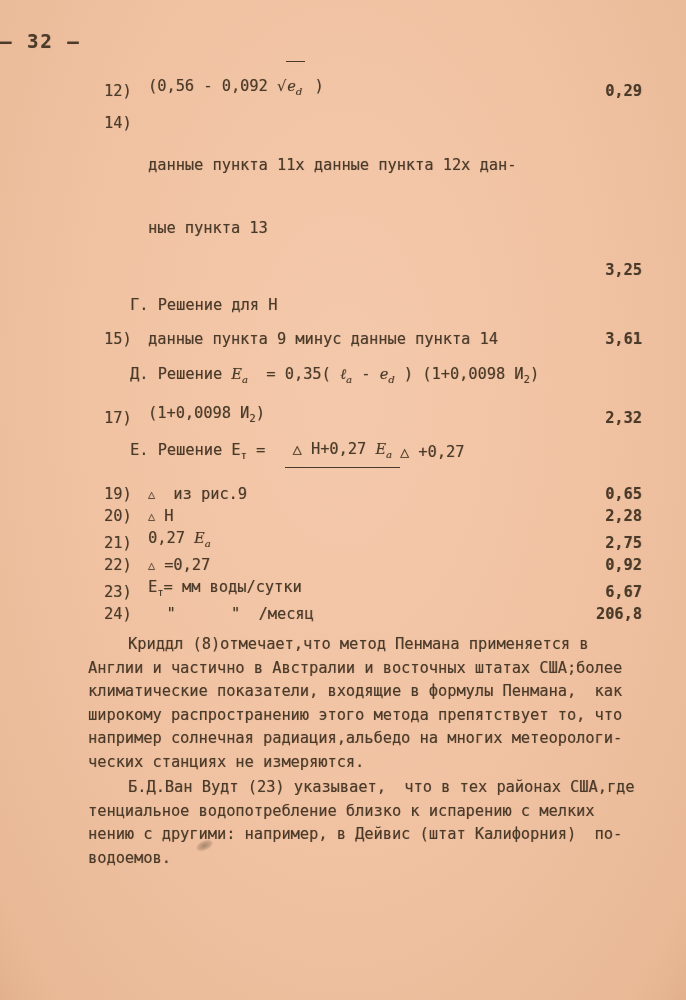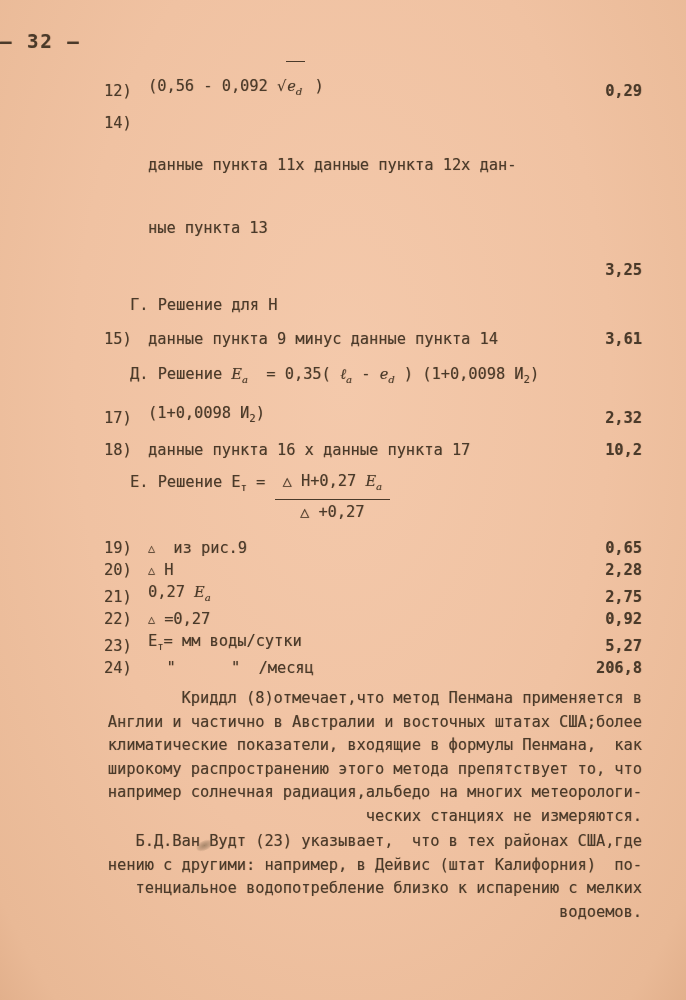--- a/index.html
+++ b/index.html
@@ -58,31 +58,31 @@
   }
   .frac .ft{border-bottom:1.6px solid #4a3a2a;padding:0 6px 1px;}
   .frac .fb{padding-top:1px;}
   
   .eform{
     display:flex;align-items:flex-start;
     margin:10px 0 16px 42px;
     line-height:20px;white-space:pre;
   }
   .frac2{
-    display:inline-flex;flex-direction:column;
-    text-align:center;
+    display:inline-flex;flex-direction:row;
+    text-align:center;margin-left:10px;
     line-height:19px;
   }
   .frac2 .ft{border-bottom:1.7px solid #4a3a2a;padding:0 8px 3px;}
   .frac2 .fb{padding-top:3px;}
   
   .paras{margin-top:8px;}
   .pline{line-height:23.5px;white-space:pre-wrap;}
   .pline.indent{text-indent:40px;}
-  .para{margin-bottom:2px;text-align:right;}
+  .para{margin-bottom:2px;}
   
   .smudge{
     position:absolute;left:196px;top:841px;
     width:17px;height:9px;border-radius:50%;
     background:radial-gradient(ellipse, rgba(105,85,60,0.55) 0%, rgba(120,95,70,0.25) 60%, rgba(120,95,70,0) 100%);
     transform:rotate(-24deg);
     filter:blur(0.4px);
   }
 </style>
 </head>
@@ -120,25 +120,20 @@
 
     <div class="section"><span>Д. Решение </span><span class="hw">E</span><sub class="s hw">a</sub><span>  = 0,35( </span><span class="hw">ℓ</span><sub class="s hw">a</sub><span> - </span><span class="hw">e</span><sub class="s hw">d</sub><span> ) (1+0,0098 И</span><sub class="s">2</sub><span>)</span></div>
 
 
     <div class="ws-row">
       <span class="num">17)</span>
       <span class="expr"><span>(1+0,0098 И</span><sub class="s">2</sub><span>)</span></span>
       <span class="val">2,32</span>
     </div>
 
-    <div class="ws-row">
-      <span class="num">18)</span>
-      <span class="expr">данные пункта 16 х данные пункта 17</span>
-      <span class="val">10,2</span>
-    </div>
 
     <div class="eform">
       <span><span>Е. Решение </span><span>E</span><sub class="s">т</sub><span> = </span></span>
       <span class="frac2">
         <span class="ft"><span>△ Н+0,27 </span><span class="hw">E</span><sub class="s hw">a</sub></span>
         <span class="fb">△ +0,27</span>
       </span>
     </div>
 
     <div class="ws-row list">
@@ -161,42 +156,42 @@
 
     <div class="ws-row list">
       <span class="num">22)</span>
       <span class="expr"><span class="tri">△</span><span> =0,27</span></span>
       <span class="val">0,92</span>
     </div>
 
     <div class="ws-row list">
       <span class="num">23)</span>
       <span class="expr"><span>E</span><sub class="s">т</sub><span>= мм воды/сутки</span></span>
-      <span class="val">5,27</span>
+      <span class="val">6,67</span>
     </div>
 
     <div class="ws-row list">
       <span class="num">24)</span>
       <span class="expr">  "      "  /месяц</span>
       <span class="val">206,8</span>
     </div>
 
     <div class="paras">
       <div class="para">
         <div class="pline indent">Криддл (8)отмечает,что метод Пенмана применяется в</div>
         <div class="pline">Англии и частично в Австралии и восточных штатах США;более</div>
         <div class="pline">климатические показатели, входящие в формулы Пенмана,  как</div>
         <div class="pline">широкому распространению этого метода препятствует то, что</div>
         <div class="pline">например солнечная радиация,альбедо на многих метеорологи-</div>
         <div class="pline">ческих станциях не измеряются.</div>
       </div>
       <div class="para">
         <div class="pline indent">Б.Д.Ван Вудт (23) указывает,  что в тех районах США,где</div>
+        <div class="pline">тенциальное водопотребление близко к испарению с мелких</div>
         <div class="pline">нению с другими: например, в Дейвис (штат Калифорния)  по-</div>
-        <div class="pline">тенциальное водопотребление близко к испарению с мелких</div>
         <div class="pline">водоемов.</div>
       </div>
 
     </div>
 
   </div>
 
   <div class="smudge"></div>
 
 </div>

